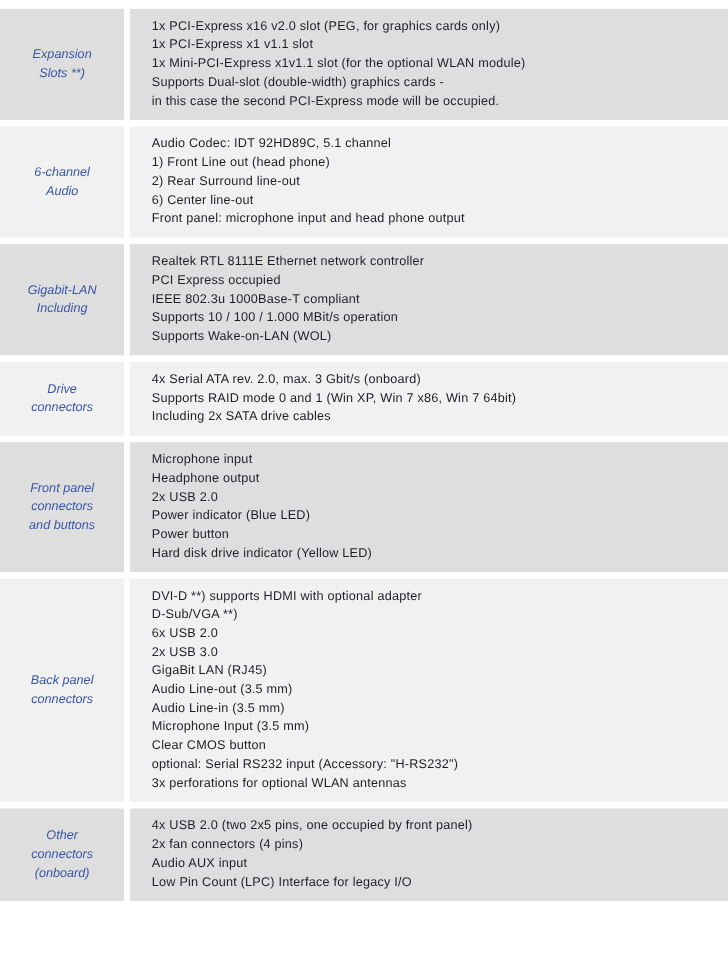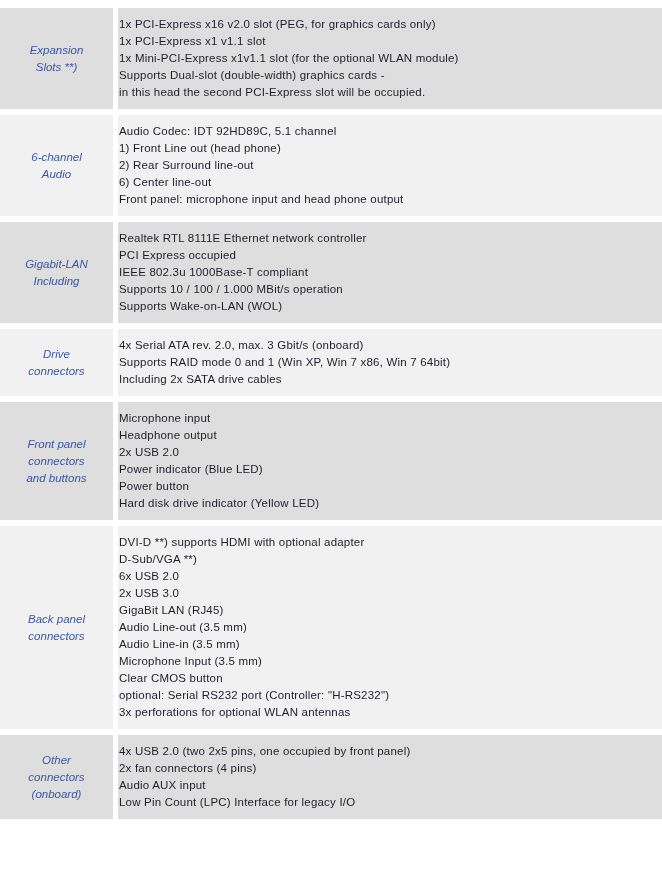--- a/index.html
+++ b/index.html
@@ -34,21 +34,21 @@
     color:var(--label-blue,#3a57a7);
     padding:8px 4px;
     box-sizing:border-box;
   }
   .gutter{
     flex:0 0 5px;
     background:#ffffff;
   }
   .row .value-cell{
     flex:1 1 auto;
-    padding:8px 8px 8px 1px;
+    padding:8px 8px 8px 20px;
     box-sizing:border-box;
   }
   .row.dark .label-cell,.row.dark .value-cell{background:var(--row-dark,#dedede);}
   .row.light .label-cell,.row.light .value-cell{background:var(--row-light,#f1f1f1);}
   .line{
     font-size:11.5px;
     line-height:17px;
     color:var(--text-dark,#1e1e28);
     letter-spacing:0.2px;
     white-space:nowrap;
@@ -61,21 +61,21 @@
 
   <div class="row dark">
     <div class="label-cell">Expansion
 Slots **)</div>
     <div class="gutter"></div>
     <div class="value-cell">
       <div class="line">1x PCI-Express x16 v2.0 slot (PEG, for graphics cards only)</div>
       <div class="line">1x PCI-Express x1 v1.1 slot</div>
       <div class="line">1x Mini-PCI-Express x1v1.1 slot (for the optional WLAN module)</div>
       <div class="line">Supports Dual-slot (double-width) graphics cards -</div>
-      <div class="line">in this head the second PCI-Express slot will be occupied.</div>
+      <div class="line">in this case the second PCI-Express mode will be occupied.</div>
     </div>
   </div>
 
   <div class="row light">
     <div class="label-cell">6-channel
 Audio</div>
     <div class="gutter"></div>
     <div class="value-cell">
       <div class="line">Audio Codec: IDT 92HD89C, 5.1 channel</div>
       <div class="line">1) Front Line out (head phone)</div>
@@ -131,21 +131,21 @@
     <div class="value-cell">
       <div class="line">DVI-D **) supports HDMI with optional adapter</div>
       <div class="line">D-Sub/VGA **)</div>
       <div class="line">6x USB 2.0</div>
       <div class="line">2x USB 3.0</div>
       <div class="line">GigaBit LAN (RJ45)</div>
       <div class="line">Audio Line-out (3.5 mm)</div>
       <div class="line">Audio Line-in (3.5 mm)</div>
       <div class="line">Microphone Input (3.5 mm)</div>
       <div class="line">Clear CMOS button</div>
-      <div class="line">optional: Serial RS232 port  (Controller: "H-RS232")</div>
+      <div class="line">optional: Serial RS232 input  (Accessory: "H-RS232")</div>
       <div class="line">3x perforations for optional WLAN antennas</div>
     </div>
   </div>
 
   <div class="row dark">
     <div class="label-cell">Other
 connectors
 (onboard)</div>
     <div class="gutter"></div>
     <div class="value-cell">

